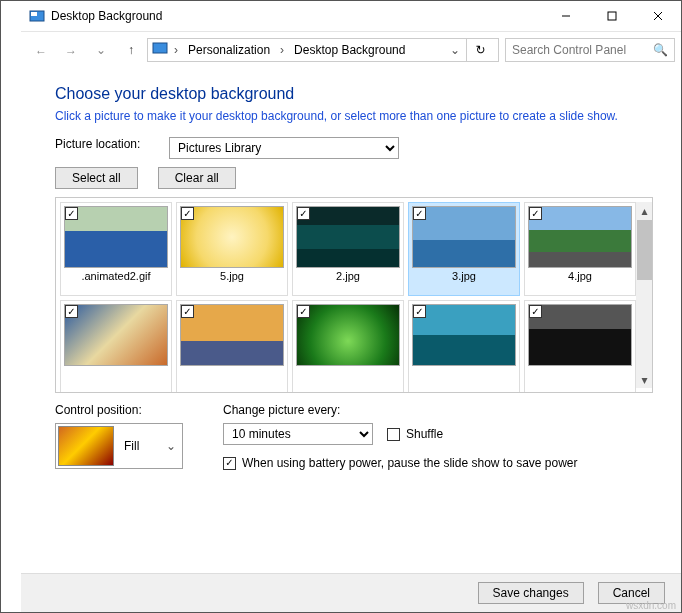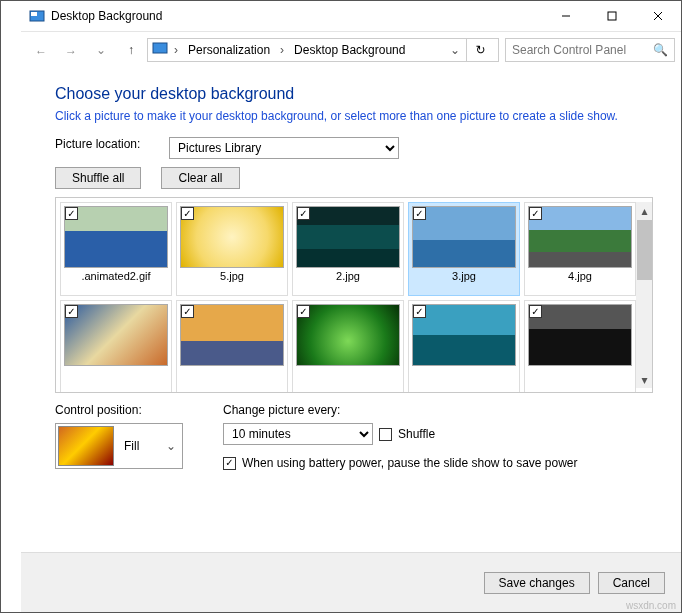--- a/index.html
+++ b/index.html
@@ -37,21 +37,21 @@
   .sb-btn { width:17px; height:17px; display:flex; align-items:center; justify-content:center; color:#555;}
   .sb-thumb { width:15px; height:60px; background:#c2c2c2; margin:1px;}
   .bottom { display:flex; gap:40px; padding:10px 0 6px 0;}
   .posbox { border:1px solid #a0a0a0; height:46px; width:128px; display:flex; align-items:center; padding:2px;}
   .posbox .pimg { width:56px; height:40px; background:linear-gradient(135deg,#d2691e 0%,#ffcc00 45%,#8b0000 100%); border:1px solid #888;}
   .posbox .ptxt { flex:1; padding:0 10px;}
   .posbox .pdd { width:18px; text-align:center; color:#555;}
   .cpcol .sel2 { width:150px; height:22px; border:1px solid #a0a0a0; background:#fff; padding:0 4px;}
   .chk { display:inline-flex; align-items:center; gap:6px; }
   .chk .box { width:13px; height:13px; border:1px solid #333; display:flex; align-items:center; justify-content:center; font-size:10px; line-height:1; flex-shrink:0;}
-  .footer { height:60px; border-top:1px solid #ddd; display:flex; align-items:center; justify-content:flex-end; padding:0 16px; gap:8px; background:#f0f0f0;}
+  .footer { height:39px; border-top:1px solid #ddd; display:flex; align-items:center; justify-content:flex-end; padding:0 16px; gap:14px; background:#f0f0f0;}
   .footbtn { height:22px; padding:0 14px; border:1px solid #a0a0a0; background:#e9e9e9;}
   .watermark { position:absolute; bottom:2px; right:6px; color:#bbb; font-size:10px;}
   
   .i0{background:linear-gradient(#b7d0b0 40%,#2a5fa8 40%);} 
   .i1{background:radial-gradient(circle at 50% 50%,#fff3c0 0%,#f6d96b 60%,#e0b200 100%);} 
   .i2{background:linear-gradient(#0a2a2a 30%,#0c4d4d 30% 70%,#053030 70%);} 
   .i3{background:linear-gradient(#6fa8d8 55%,#2e6fa8 55%);} 
   .i4{background:linear-gradient(#87b8e6 38%,#3b7a3b 38% 75%,#555 75%);} 
   .i5{background:linear-gradient(135deg,#2b5a9e,#e8d8a0,#c96a2b);} 
   .i6{background:linear-gradient(#e6a84a 60%,#4a5a8a 60%);} 
@@ -117,21 +117,21 @@
     <div class="heading">Choose your desktop background</div>
     <div class="sub">Click a picture to make it your desktop background, or select more than one picture to create a slide show.</div>
 
     <div class="row">
       <span class="label">Picture location:</span>
       <select class="loc">
         <option>Pictures Library</option>
       </select>
     </div>
     <div class="row">
-      <button class="smallbtn">Shuffle all</button>
+      <button class="smallbtn">Select all</button>
       <button class="smallbtn">Clear all</button>
     </div>
 
     <div class="grid-wrap">
       <div class="grid" id="grid">
           <div class="thumb">
             <div class="cb">✓</div>
             <div class="img i0"></div>
             <div class="cap">.animated2.gif</div>
           </div>
@@ -188,21 +188,21 @@
       <div class="poscol">
         <div style="margin-bottom:6px">Control position:</div>
         <div class="posbox">
           <div class="pimg"></div>
           <div class="ptxt">Fill</div>
           <div class="pdd">⌄</div>
         </div>
       </div>
       <div class="cpcol">
         <div style="margin-bottom:6px">Change picture every:</div>
-        <div style="display:flex; align-items:center; gap:6px; margin-bottom:10px;">
+        <div style="display:flex; align-items:center; gap:14px; margin-bottom:10px;">
           <select class="sel2">
             <option>10 minutes</option>
           </select>
           <label class="chk">
             <span class="box" id="shufflebox"></span>
             <span>Shuffle</span>
           </label>
         </div>
         <label class="chk">
           <span class="box" id="batterybox">✓</span>

